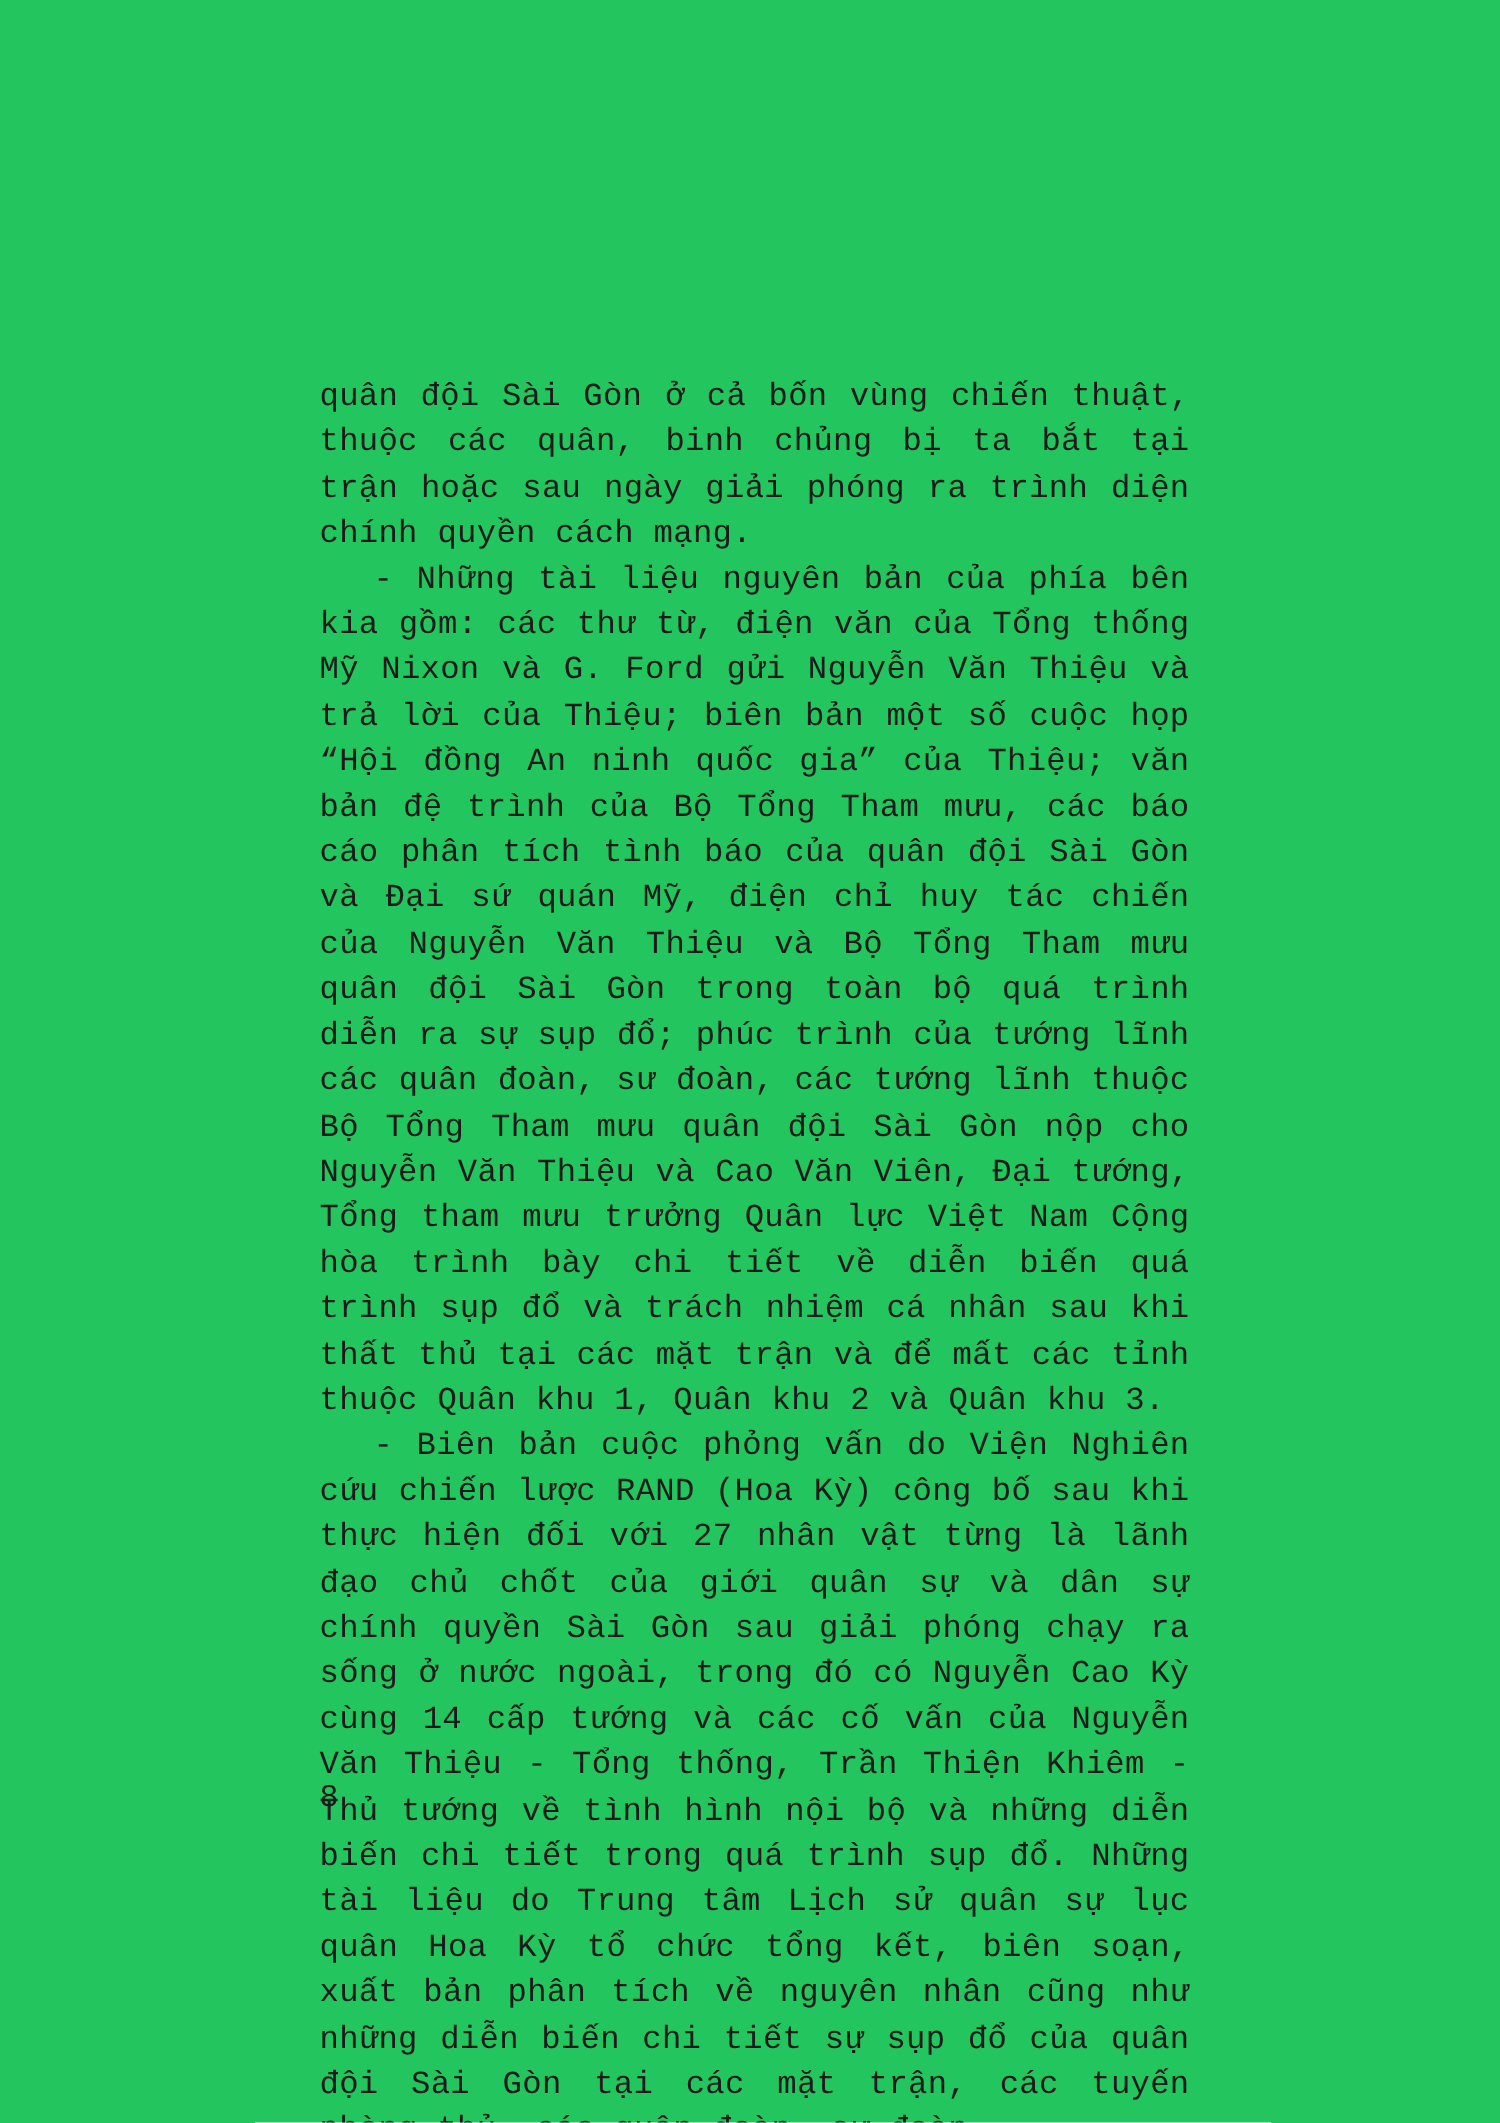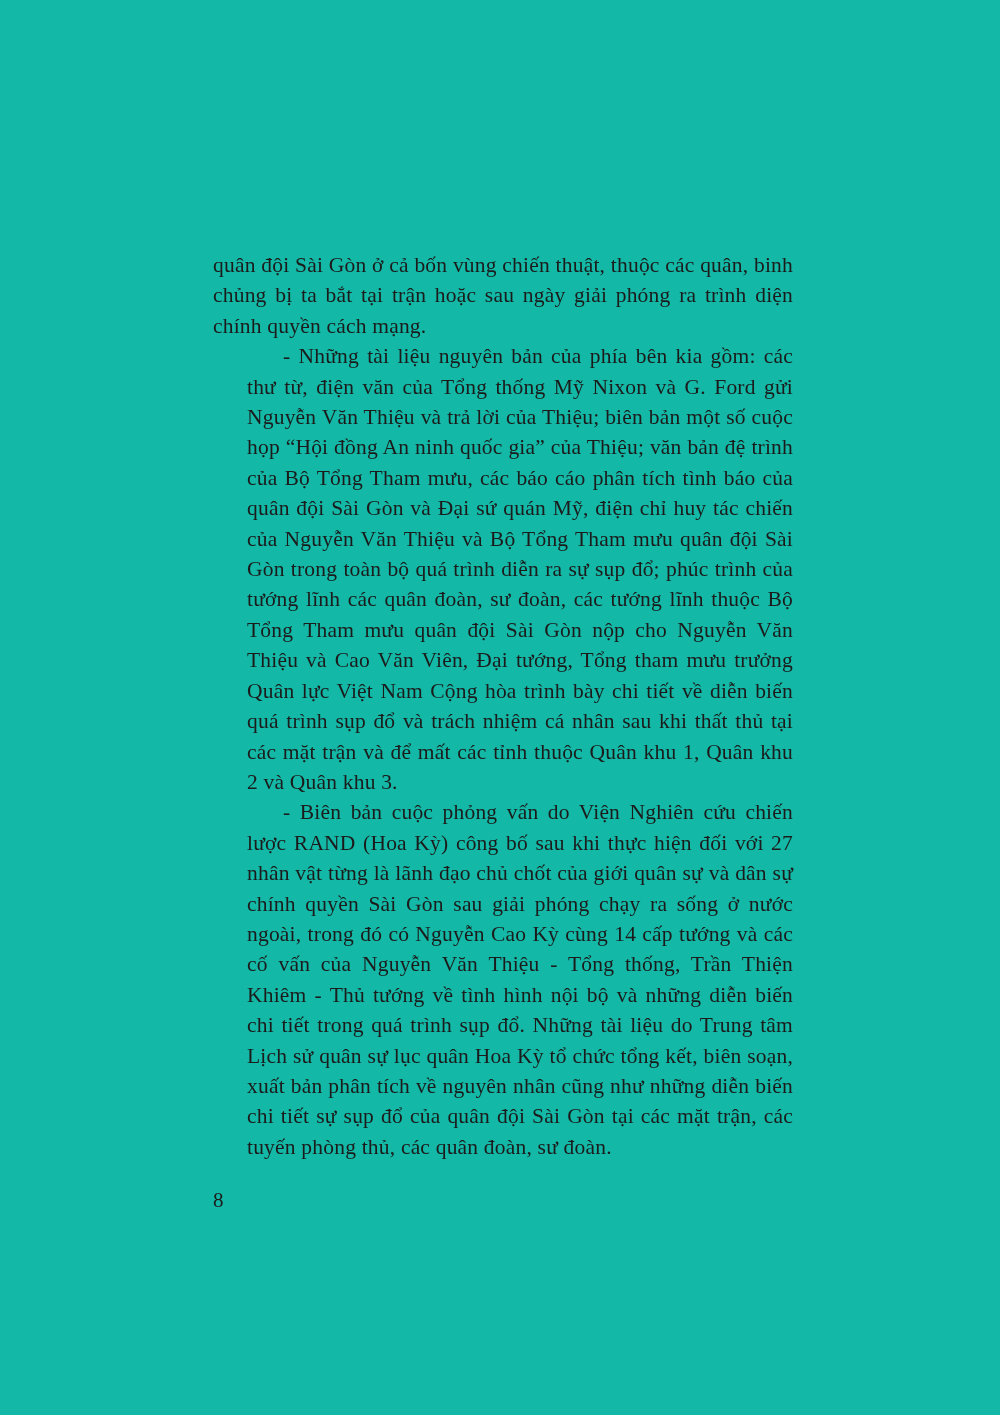--- a/index.html
+++ b/index.html
@@ -11,39 +11,39 @@
     width: 1000px;
     height: 1415px;
     position: relative;
     overflow: hidden;
     font-family: "Liberation Serif", "DejaVu Serif", serif;
     color: #1b1b1b;
   }
   .page {
     position: absolute;
     inset: 0;
-    background: #14b8a6;
+    background: #22c55e;
+    font-family: Liberation Mono, monospace;
   }
   .text-block {
     position: absolute;
     left: 213px;
     top: 250px;
     width: 580px;
     font-size: 21.5px;
     line-height: 30.4px;
     text-align: justify;
     text-justify: inter-word;
     letter-spacing: 0.2px;
   }
   .para {
     margin: 0;
   }
   .para.indent {
     text-indent: 36px;
-    margin-left: 34px;
   }
   .page-number {
     position: absolute;
     left: 213px;
     top: 1187px;
     font-size: 21px;
     line-height: 26px;
     text-align: left;
   }
 </style>

